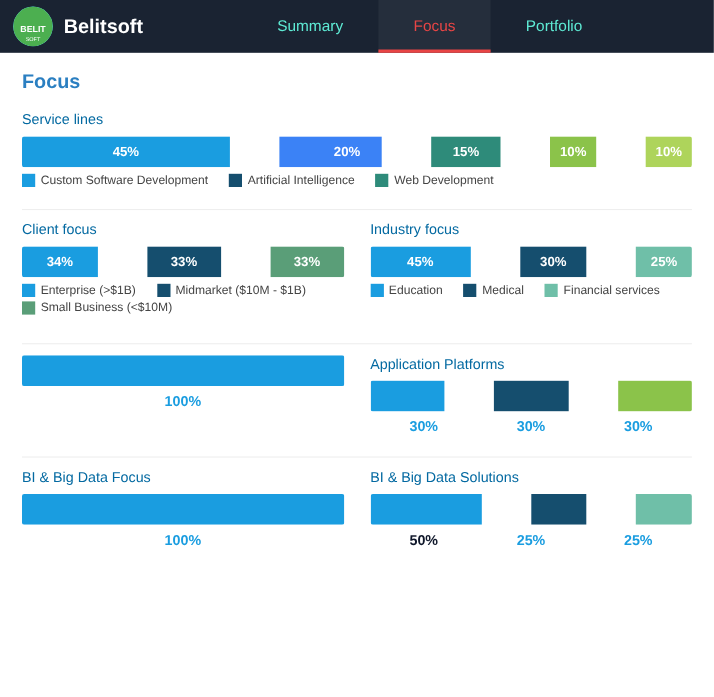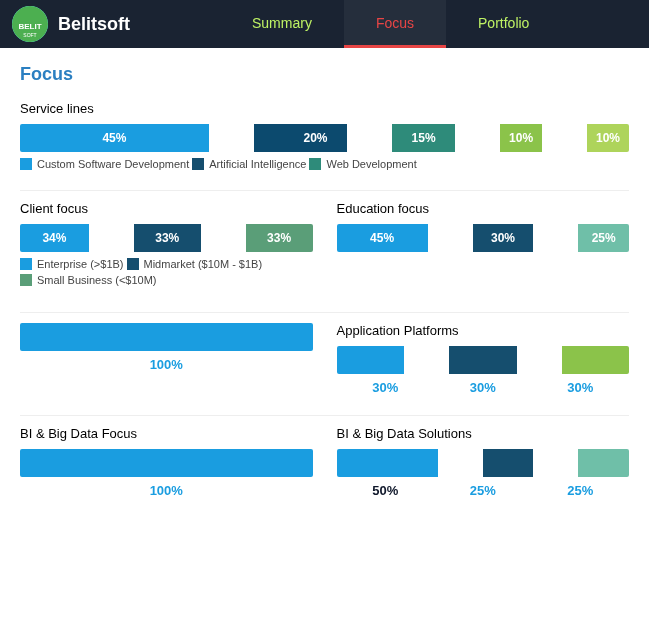--- a/index.html
+++ b/index.html
@@ -6,33 +6,33 @@
     body { font-family: Arial, sans-serif; font-size: 13px; color: #333; background: #fff; width: 649px; }
 
     
     .header { display: flex; align-items: center; background: #1a2332; height: 48px; }
     .logo-area { display: flex; align-items: center; padding: 0 12px; min-width: 220px; }
     .logo-circle { width: 36px; height: 36px; border-radius: 50%; background: #5eead4; display: flex; align-items: center; justify-content: center; margin-right: 10px; overflow: hidden; }
     .logo-circle svg { width: 36px; height: 36px; }
     .company-name { color: #fff; font-size: 18px; font-weight: bold; }
     .nav-tab { padding: 0 32px; display: flex; align-items: center; color: #aaa; font-size: 14px; cursor: pointer; border-bottom: 3px solid transparent; }
     .nav-tab.active { color: #e84545; border-bottom: 3px solid #e84545; background: rgba(255,255,255,0.05); }
-    .nav-tab.inactive { color: #bef264; }
+    .nav-tab.inactive { color: #5eead4; }
 
     
     .content { padding: 16px 20px; }
     .page-title { font-size: 18px; color: #2b7fc1; font-weight: bold; margin-bottom: 16px; }
-    .section-title { font-size: 13px; color: #000000; margin-bottom: 8px; }
+    .section-title { font-size: 13px; color: #0369a1; margin-bottom: 8px; }
 
     
     .bar-chart { display: flex; height: 28px; width: 100%; border-radius: 2px; overflow: hidden; margin-bottom: 6px; gap: 45px; }
     .bar-segment { display: flex; align-items: center; justify-content: center; color: #fff; font-size: 12px; font-weight: bold; height: 100%; }
 
     
-    .legend { display: flex; flex-wrap: wrap; gap: 4px 3px; margin-bottom: 6px; align-items: center; }
+    .legend { display: flex; flex-wrap: wrap; gap: 4px 19px; margin-bottom: 6px; align-items: center; }
     .legend-item { display: flex; align-items: center; gap: 5px; font-size: 11px; color: #444; }
     .legend-dot { width: 12px; height: 12px; flex-shrink: 0; }
 
     
     .two-col { display: flex; gap: 24px; margin-bottom: 20px; }
     .col { flex: 1; }
 
     .section { margin-bottom: 20px; }
 
     .divider { border: none; border-top: 1px solid #eee; margin: 10px 0; }
@@ -60,21 +60,21 @@
   </div>
 </div>
 
 <div class="content">
   <div class="page-title">Focus</div>
 
   <div class="section">
     <div class="section-title">Service lines</div>
     <div class="bar-chart">
       <div class="bar-segment" style="width:45%;background:#1a9de0;">45%</div>
-      <div class="bar-segment" style="width:20%;background:#0c4a6e;padding-left:30px;">20%</div>
+      <div class="bar-segment" style="width:20%;background:#3b82f6;padding-left:30px;">20%</div>
       <div class="bar-segment" style="width:15%;background:#2e8b7a;">15%</div>
       <div class="bar-segment" style="width:10%;background:#8bc34a;">10%</div>
       <div class="bar-segment" style="width:10%;background:#aed45b;">10%</div>
     </div>
     <div class="legend">
       <div class="legend-item">
         <div class="legend-dot" style="background:#1a9de0;"></div>
         <span>Custom Software Development</span>
       </div>
       <div class="legend-item">
@@ -109,25 +109,39 @@
           <span>Midmarket ($10M - $1B)</span>
         </div>
         <div class="legend-item">
           <div class="legend-dot" style="background:#5a9e78;"></div>
           <span>Small Business (&lt;$10M)</span>
         </div>
       </div>
     </div>
 
     <div class="col">
-      <div class="section-title">Education focus</div>
+      <div class="section-title">Industry focus</div>
       <div class="bar-chart">
         <div class="bar-segment" style="width:45%;background:#1a9de0;">45%</div>
         <div class="bar-segment" style="width:30%;background:#154e6e;">30%</div>
         <div class="bar-segment" style="width:25%;background:#6fbfa8;">25%</div>
+      </div>
+      <div class="legend">
+        <div class="legend-item">
+          <div class="legend-dot" style="background:#1a9de0;"></div>
+          <span>Education</span>
+        </div>
+        <div class="legend-item">
+          <div class="legend-dot" style="background:#154e6e;"></div>
+          <span>Medical</span>
+        </div>
+        <div class="legend-item">
+          <div class="legend-dot" style="background:#6fbfa8;"></div>
+          <span>Financial services</span>
+        </div>
       </div>
     </div>
   </div>
 
   <hr class="divider">
 
   <div class="two-col">
 
     <div class="col">
       <div class="bar-chart">

